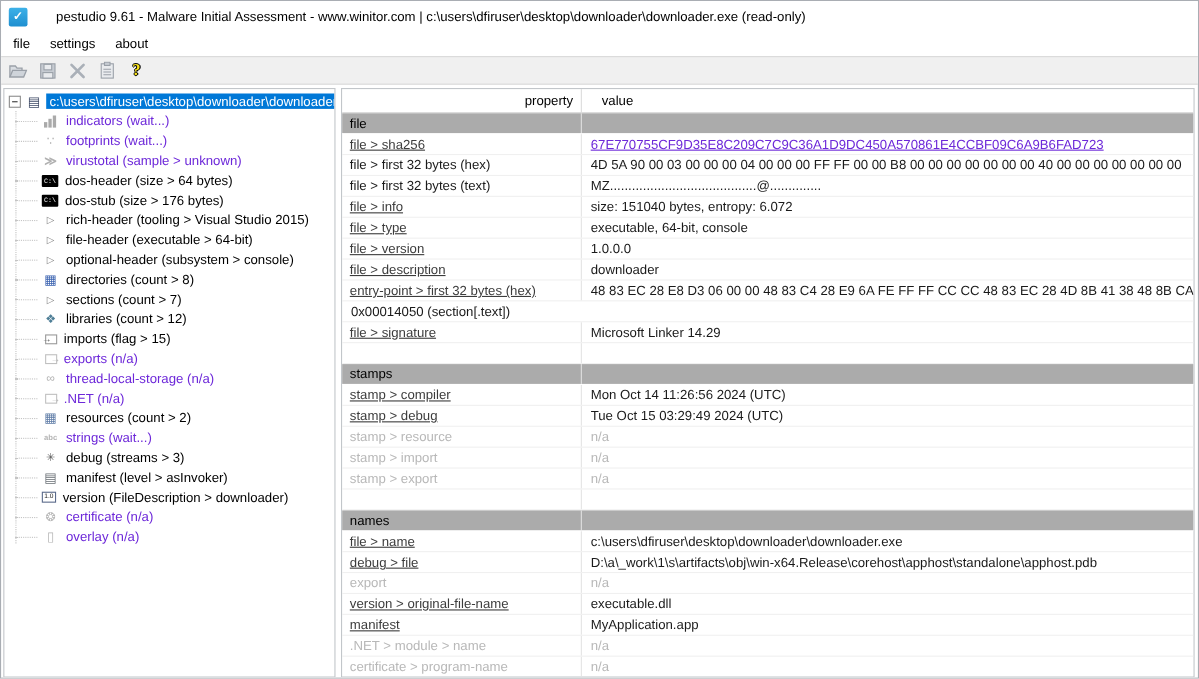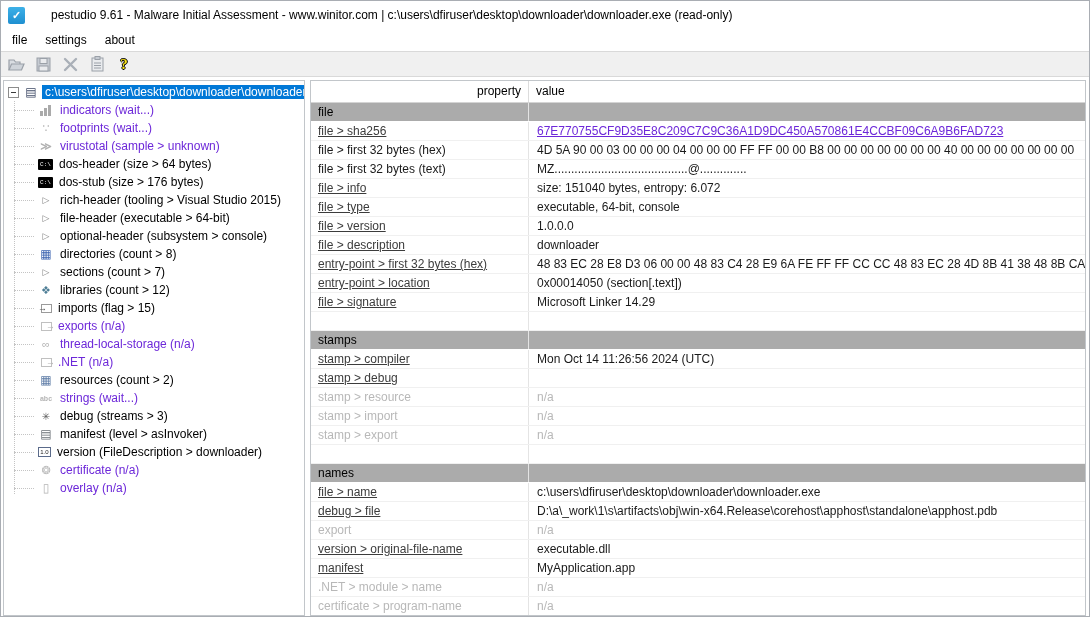--- a/index.html
+++ b/index.html
@@ -68,21 +68,21 @@
   .i-version{border:1px solid #5a6a8a;background:#fff;width:13px;height:10px;display:flex;align-items:center;justify-content:center;}
   .i-version::before{content:"1.0";font-size:6px;color:#222;}
   .i-certificate::before{content:"❂";color:#b5b5b5;font-size:11px;}
   .i-overlay::before{content:"▯";color:#b5b5b5;font-size:12px;}
 
   
   .table-panel{flex:1;margin-left:5px;border:1px solid #c2c6ca;background:#fff;overflow:hidden;}
   .thead{display:flex;height:22px;line-height:21px;border-bottom:1px solid #d4d4d4;}
   .th{padding:0 7px;white-space:nowrap;}
   .th.prop{width:218px;flex:none;border-right:1px solid #dcdcdc;text-align:right;}
-  .th.val{flex:1;}
+  .th.val{flex:1;margin-left:11px;}
   .trowx{display:flex;height:19px;line-height:18px;border-bottom:1px solid #f0f0f0;}
   .pc{width:218px;flex:none;padding:0 7px;border-right:1px solid #e4e4e4;overflow:hidden;white-space:nowrap;}
   .vc{flex:1;padding:0 8px;overflow:hidden;white-space:nowrap;}
   .trowx.section{border-bottom:1px solid #fff;}
   .trowx.section .pc,.trowx.section .vc{background:#ababab;color:#000;}
   .pc.link{color:#3c3c3c;text-decoration:underline;}
   .pc.plain{color:#1a1a1a;}
   .pc.disabled{color:#b8b8b8;}
   .vc.link{color:#6d28d9;text-decoration:underline;}
   .vc.plain{color:#1a1a1a;}
@@ -289,41 +289,41 @@
           </div>
           <div class="trowx">
             <div class="pc link">file &gt; description</div>
             <div class="vc plain">downloader</div>
           </div>
           <div class="trowx">
             <div class="pc link">entry-point &gt; first 32 bytes (hex)</div>
             <div class="vc plain">48 83 EC 28 E8 D3 06 00 00 48 83 C4 28 E9 6A FE FF FF CC CC 48 83 EC 28 4D 8B 41 38 48 8B CA 49</div>
           </div>
           <div class="trowx">
-            <div class="pc link">entry-point &gt; location</div>
             <div class="vc plain">0x00014050 (section[.text])</div>
           </div>
           <div class="trowx">
             <div class="pc link">file &gt; signature</div>
             <div class="vc plain">Microsoft Linker 14.29</div>
           </div>
           <div class="trowx spacer">
             <div class="pc"></div>
             <div class="vc"></div>
           </div>
           <div class="trowx section">
             <div class="pc">stamps</div>
             <div class="vc"></div>
           </div>
           <div class="trowx">
             <div class="pc link">stamp &gt; compiler</div>
             <div class="vc plain">Mon Oct 14 11:26:56 2024 (UTC)</div>
           </div>
           <div class="trowx">
             <div class="pc link">stamp &gt; debug</div>
+            <div class="vc plain">Tue Oct 15 03:29:49 2024 (UTC)</div>
           </div>
           <div class="trowx">
             <div class="pc disabled">stamp &gt; resource</div>
             <div class="vc na">n/a</div>
           </div>
           <div class="trowx">
             <div class="pc disabled">stamp &gt; import</div>
             <div class="vc na">n/a</div>
           </div>
           <div class="trowx">

